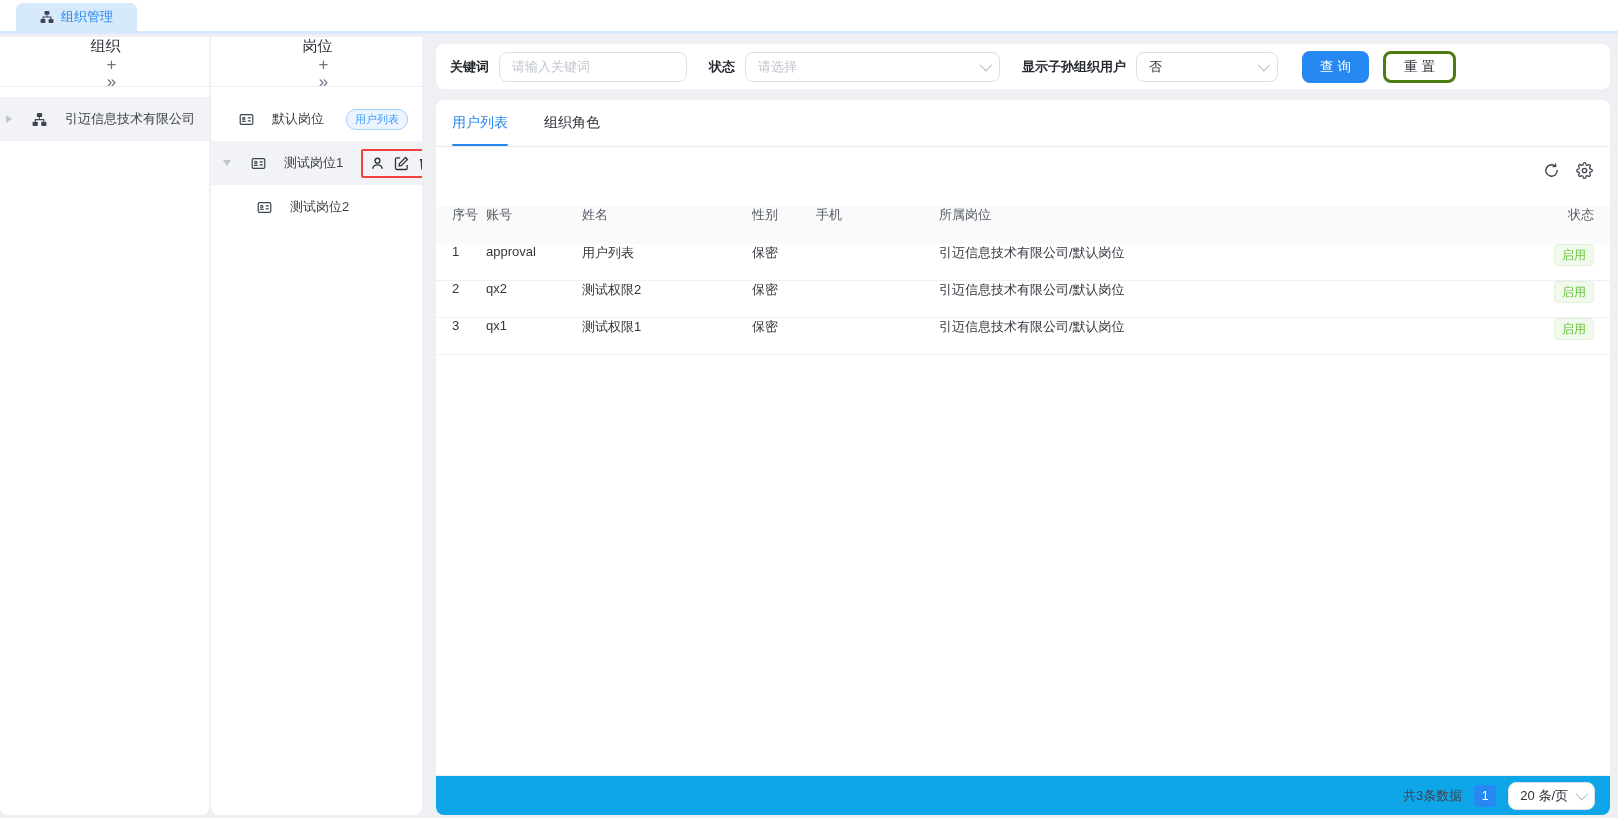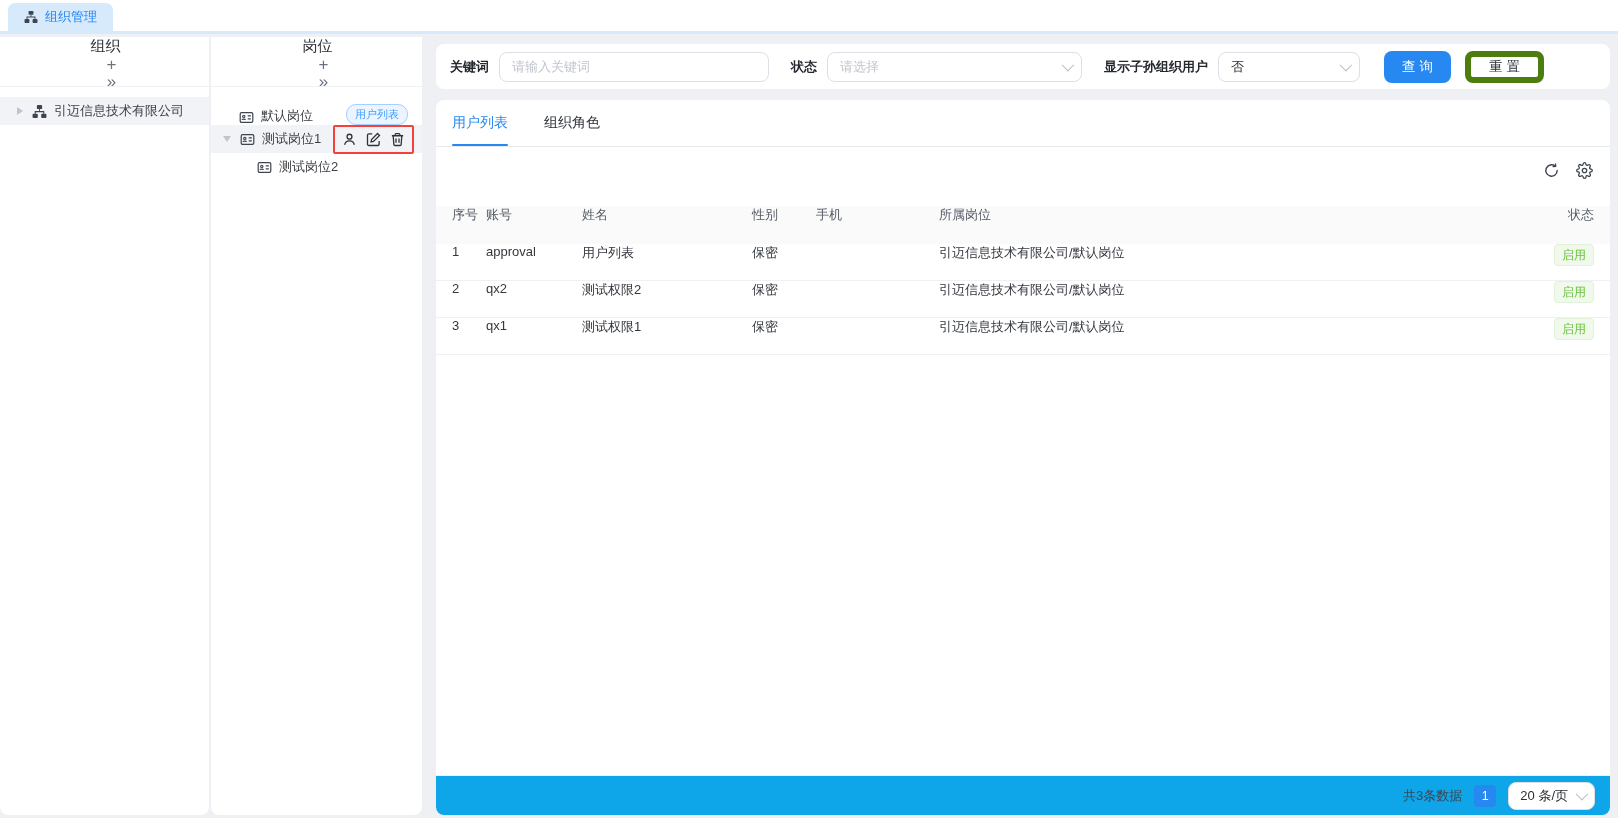--- a/index.html
+++ b/index.html
@@ -13,23 +13,23 @@
     position:relative;
   }
   
   .tabstrip {
     position:absolute; left:0; top:0; right:0; height:34px;
     background:#ffffff;
     border-bottom:3px solid var(--accent-soft,#d7eafc);
     display:flex; align-items:flex-end;
   }
   .wintab {
-    margin-left:8px; height:28px;
+    margin-left:16px; height:28px;
     display:inline-flex; align-items:center; gap:7px;
-    padding:0 16px;
+    padding:0 24px;
     background:var(--accent-soft,#d7eafc);
     color:var(--accent,#2688f0);
     border-radius:7px 7px 0 0;
     font-size:13px; cursor:pointer;
   }
   .wintab svg { display:block; }
 
   
   .panel {
     position:absolute; top:37px; bottom:3px;
@@ -44,36 +44,36 @@
     border-bottom:1px solid #eef0f3;
     flex-direction:column;
   }
   .panel-title { font-size:15px; color:#2b2f36; flex:1; }
   .panel-head .hicon {
     color:#6b7280; font-size:17px; line-height:1;
     margin-left:12px; cursor:pointer; user-select:none;
   }
   .tree { padding-top:10px; }
   .trow {
-    height:28px; display:flex; align-items:center; gap:7px;
-    padding:0 6px 0 15px; cursor:pointer; font-size:13px; color:#3c3f44;
+    height:44px; display:flex; align-items:center; gap:18px;
+    padding:0 6px 0 4px; cursor:pointer; font-size:13px; color:#3c3f44;
     white-space:nowrap;
   }
   .trow.selected { background:#f1f3f7; }
   .caret {
     width:0; height:0; display:inline-block; flex:0 0 auto;
     border-top:4.5px solid transparent; border-bottom:4.5px solid transparent;
     border-left:6px solid #c0c4cc; margin:0 2px;
   }
   .caret.down {
     border-left:4.5px solid transparent; border-right:4.5px solid transparent;
     border-top:6px solid #c0c4cc; border-bottom:none;
   }
   .ticon { color:#3f4550; display:flex; flex:0 0 auto; }
-  .indent1 { padding-left:28px;align-items:flex-end; }
+  .indent1 { padding-left:28px; }
   .indent2 { padding-left:46px; }
   .tag-pill {
     margin-left:auto; margin-right:8px;
     font-size:11px; line-height:1;
     color:var(--tag-blue,#409eff);
     background:var(--tag-blue-bg,#ecf5ff);
     border:1px solid var(--tag-blue-border,#a3d0ff);
     border-radius:10px; padding:4px 8px; white-space:nowrap;
   }
   .row-actions {
@@ -87,21 +87,21 @@
 
   
   .filter-card {
     position:absolute; left:436px; right:8px; top:44px; height:45px;
     background:#fff; border-radius:8px;
     display:flex; align-items:center; padding:0 14px;
   }
   .flabel { font-weight:bold; color:#25282e; margin-right:10px; white-space:nowrap; }
   .finput {
     height:30px; border:1px solid #dcdfe6; border-radius:8px;
-    padding:0 12px; font-size:13px; width:270px; color:#303133;
+    padding:0 12px; font-size:13px; width:188px; color:#303133;
     font-family:inherit; outline:none; background:#fff;
   }
   .finput::placeholder { color:#c1c5cd; }
   .fselect {
     height:30px; border:1px solid #dcdfe6; border-radius:8px;
     padding:0 10px 0 12px; display:flex; align-items:center;
     background:#fff; cursor:pointer;
   }
   .fselect .sel-text { flex:1; color:#c1c5cd; }
   .fselect .sel-text.value { color:#303133; }
@@ -111,21 +111,21 @@
     width:9px; height:9px; flex:0 0 auto; margin-left:8px;
     border-right:1.5px solid #b6bac2; border-bottom:1.5px solid #b6bac2;
     transform:rotate(45deg) translateY(-2px);
   }
   .btn {
     height:32px; border-radius:8px; font-size:13.5px; letter-spacing:4px;
     padding:0 14px 0 18px; cursor:pointer; border:none; font-family:inherit;
     white-space:nowrap;
   }
   .btn.primary { background:var(--accent,#2688f0); color:#fff; margin-right:14px; }
-  .btn.plain { background:#fff; color:#2b2f36; border:6px solid #4d7c0f; }
+  .btn.plain { background:#fff; color:#2b2f36; border:3px solid #4d7c0f; }
 
   .content-card {
     position:absolute; left:436px; right:8px; top:100px; bottom:3px;
     background:#fff; border-radius:8px; overflow:hidden;
   }
   .ctabs {
     display:flex; gap:36px; padding:0 16px; height:47px;
     border-bottom:1px solid #e9ecef; align-items:center;
   }
   .ctab { position:relative; height:100%; display:flex; align-items:center;

